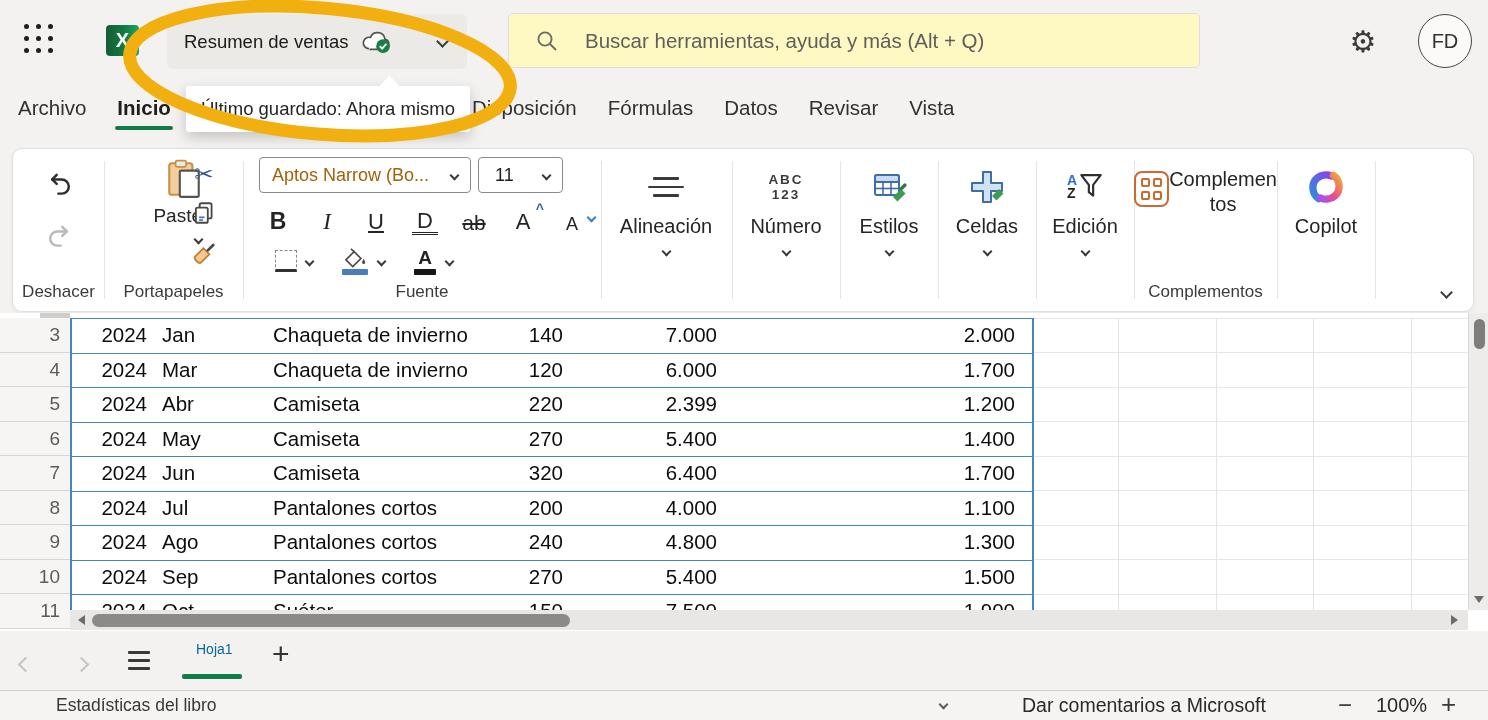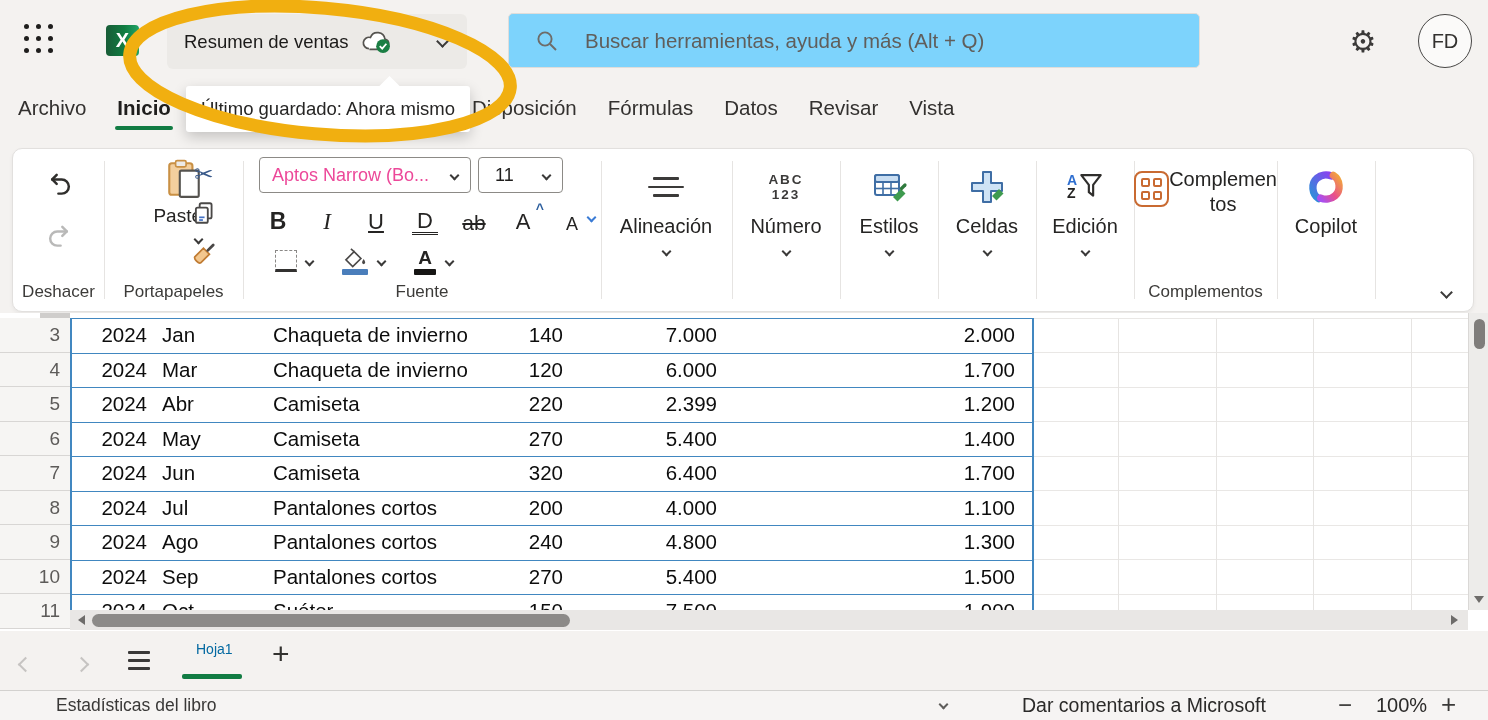--- a/index.html
+++ b/index.html
@@ -8,21 +8,21 @@
 
   
   .topbar { position:absolute; left:0; top:0; width:1488px; height:82px; }
   .waffle { position:absolute; left:24px; top:24px; width:34px; height:34px; display:grid; grid-template-columns:repeat(3,5px); grid-template-rows:repeat(3,5px); gap:7px; cursor:pointer; }
   .waffle span { width:5px; height:5px; border-radius:50%; background:#1f1e1d; }
   .xl-logo { position:absolute; left:106px; top:25px; width:33px; height:31px; border-radius:4px; background:linear-gradient(90deg,#185c37 0%,#107c41 55%,#21a366 100%); color:#fff; font-weight:bold; font-size:20px; display:flex; align-items:center; justify-content:center; }
   .fname-btn { position:absolute; left:167px; top:14px; width:300px; height:55px; background:#eceae7; border-radius:6px; display:flex; align-items:center; padding:0 20px 0 17px; cursor:pointer; }
   .fname-txt { font-size:18.5px; font-weight:500; color:#1b1a19; white-space:nowrap; }
   .cloud-ic { margin-left:11px; display:flex; }
   .fname-btn .chev { margin-left:auto; color:#3b3a39; }
-  .searchbox { position:absolute; left:508px; top:13px; width:692px; height:55px; background:#7dd3fc; border:1px solid #dfddda; border-radius:5px; display:flex; align-items:center; padding-left:26px; cursor:text; }
+  .searchbox { position:absolute; left:508px; top:13px; width:692px; height:55px; background:#fef9c3; border:1px solid #dfddda; border-radius:5px; display:flex; align-items:center; padding-left:26px; cursor:text; }
   .search-ph { margin-left:26px; font-size:20.5px; color:#605e5b; }
   .gearbtn { position:absolute; left:1342px; top:20px; width:42px; height:42px; display:flex; align-items:center; justify-content:center; font-size:30px; color:#3b3a39; cursor:pointer; }
   .avatar { position:absolute; left:1418px; top:14px; width:54px; height:54px; border-radius:50%; border:1.6px solid #474645; background:#fbfaf9; display:flex; align-items:center; justify-content:center; font-size:20px; color:#33312f; cursor:pointer; }
 
   
   .tooltip { position:absolute; left:186px; top:86px; height:46px; background:#fff; border-radius:3px; box-shadow:0 5px 14px rgba(0,0,0,.20); padding:0 15px; display:flex; align-items:center; font-size:18.5px; color:#262524; z-index:50; white-space:nowrap; }
   .tooltip::before { content:""; position:absolute; left:196px; top:-7px; width:15px; height:15px; background:#fff; transform:rotate(45deg); }
 
   
   .tabrow { position:absolute; left:0; top:82px; width:1488px; height:58px; }
@@ -42,21 +42,21 @@
   .rb-label { position:absolute; bottom:9px; font-size:17px; color:#3c3b39; text-align:center; white-space:nowrap; }
   .undo-btn { position:absolute; left:33px; top:22px; cursor:pointer; }
   .redo-btn { position:absolute; left:33px; top:74px; opacity:.33; cursor:pointer; transform:scaleX(-1); }
   .paste-btn { position:absolute; left:113px; top:10px; width:76px; display:flex; flex-direction:column; align-items:flex-end; cursor:pointer; }
   .paste-lbl { font-size:19px; color:#252423; margin-top:6px; }
   .paste-btn .chev { margin-top:9px; color:#3b3a39; }
   .clip-side { position:absolute; left:178px; top:12px; display:flex; flex-direction:column; gap:13px; align-items:center; }
   .clip-side > div { cursor:pointer; height:26px; display:flex; align-items:center; }
   .scissors { font-size:23px; color:#38598a; }
 
-  .fontname-select { position:absolute; left:246px; top:8px; width:212px; height:36px; border:1.2px solid #8c8a86; border-radius:4px; display:flex; align-items:center; padding:0 12px; font-size:18px; color:#ec4899; cursor:pointer; }
+  .fontname-select { position:absolute; left:246px; top:8px; width:212px; height:36px; border:1.2px solid #8c8a86; border-radius:4px; display:flex; align-items:center; padding:0 12px; font-size:18px; color:#a16207; cursor:pointer; }
   .fontname-select .chev, .fontsize-select .chev { margin-left:auto; color:#3b3a39; }
   .fontsize-select { position:absolute; left:465px; top:8px; width:85px; height:36px; border:1.2px solid #8c8a86; border-radius:4px; display:flex; align-items:center; padding:0 12px 0 16px; font-size:18px; color:#1f1e1d; cursor:pointer; }
   .fmt-row { position:absolute; left:252px; top:52px; width:320px; display:flex; justify-content:space-between; align-items:flex-end; height:34px; }
   .fmt-row > div { cursor:pointer; min-width:26px; text-align:center; }
   .fb-bold { font-size:23px; font-weight:800; color:#252423; }
   .fb-italic { font-size:23px; font-style:italic; font-family:"Liberation Serif",serif; color:#252423; }
   .fb-underline { font-size:22px; text-decoration:underline; color:#252423; }
   .fb-dunderline { font-size:22px; color:#252423; border-bottom:3px double #252423; line-height:1.05; }
   .fb-strike { font-size:21px; text-decoration:line-through; color:#252423; }
   .fb-grow, .fb-shrink { position:relative; font-size:22px; color:#252423; }

